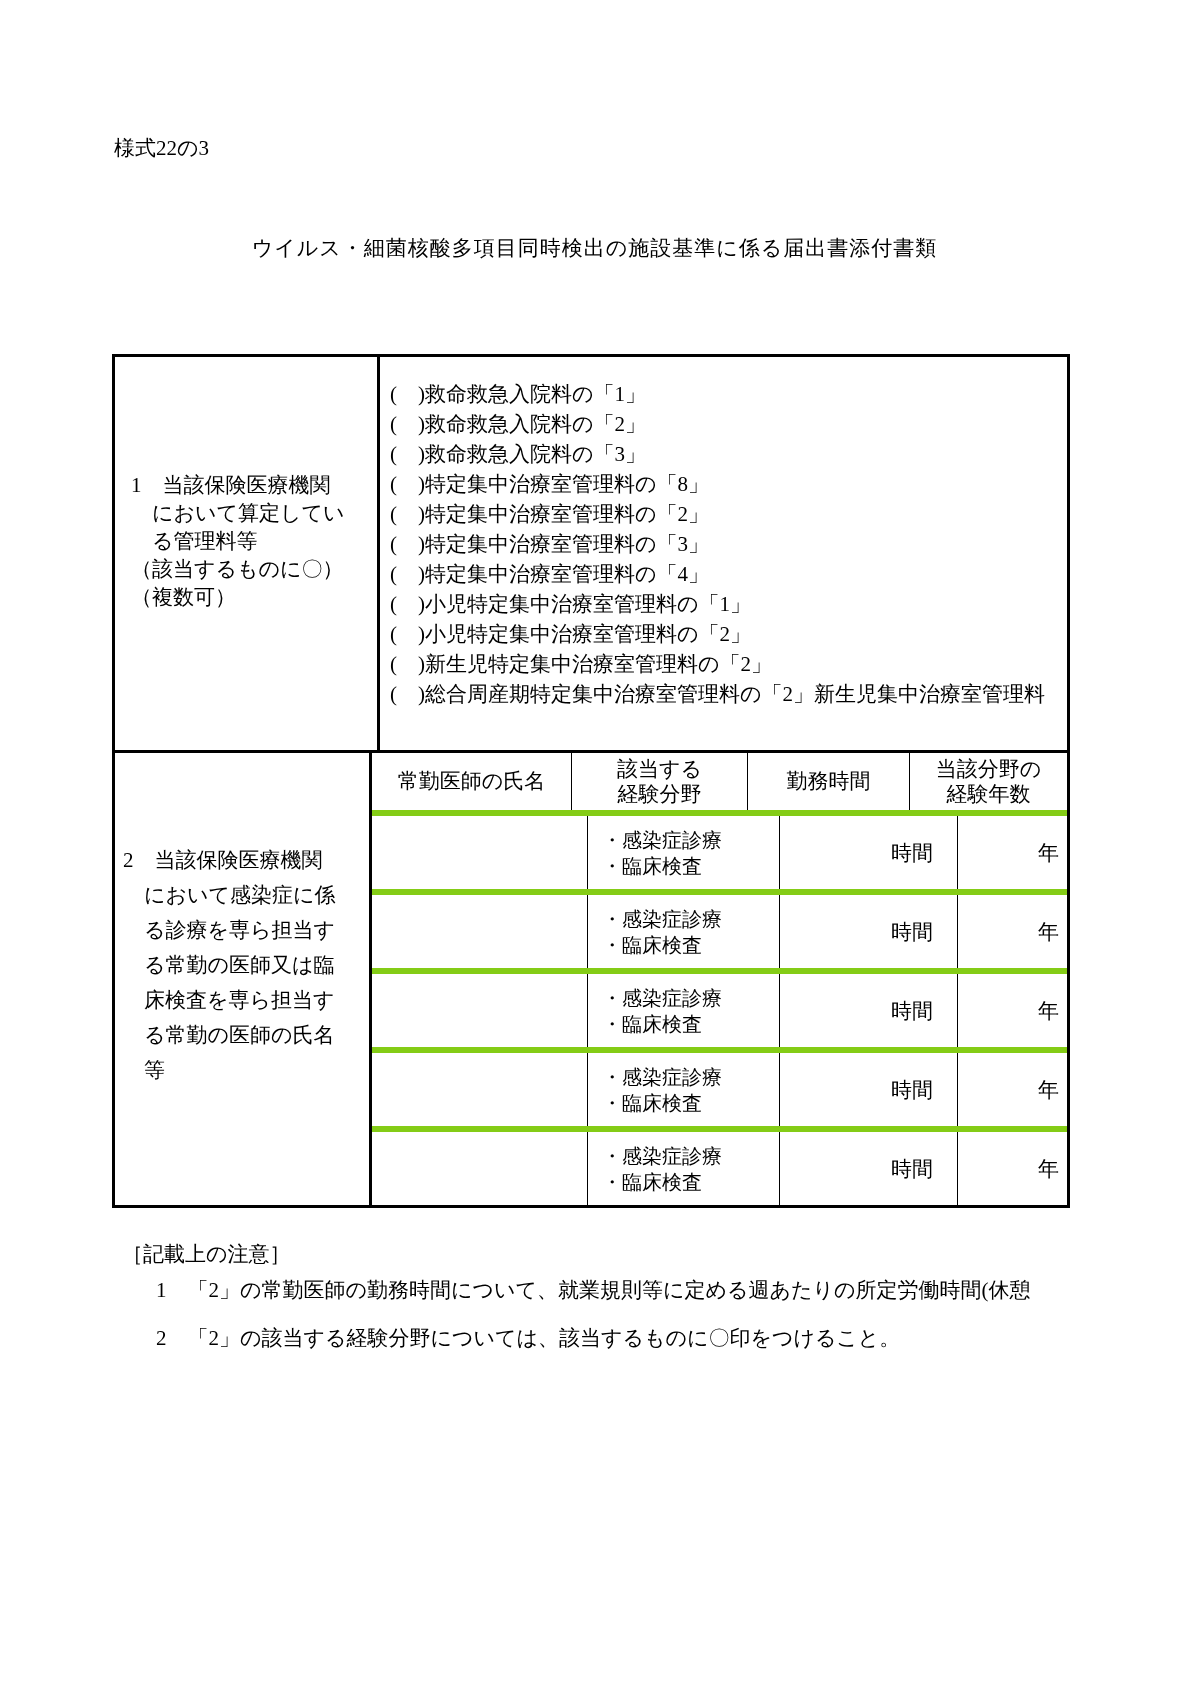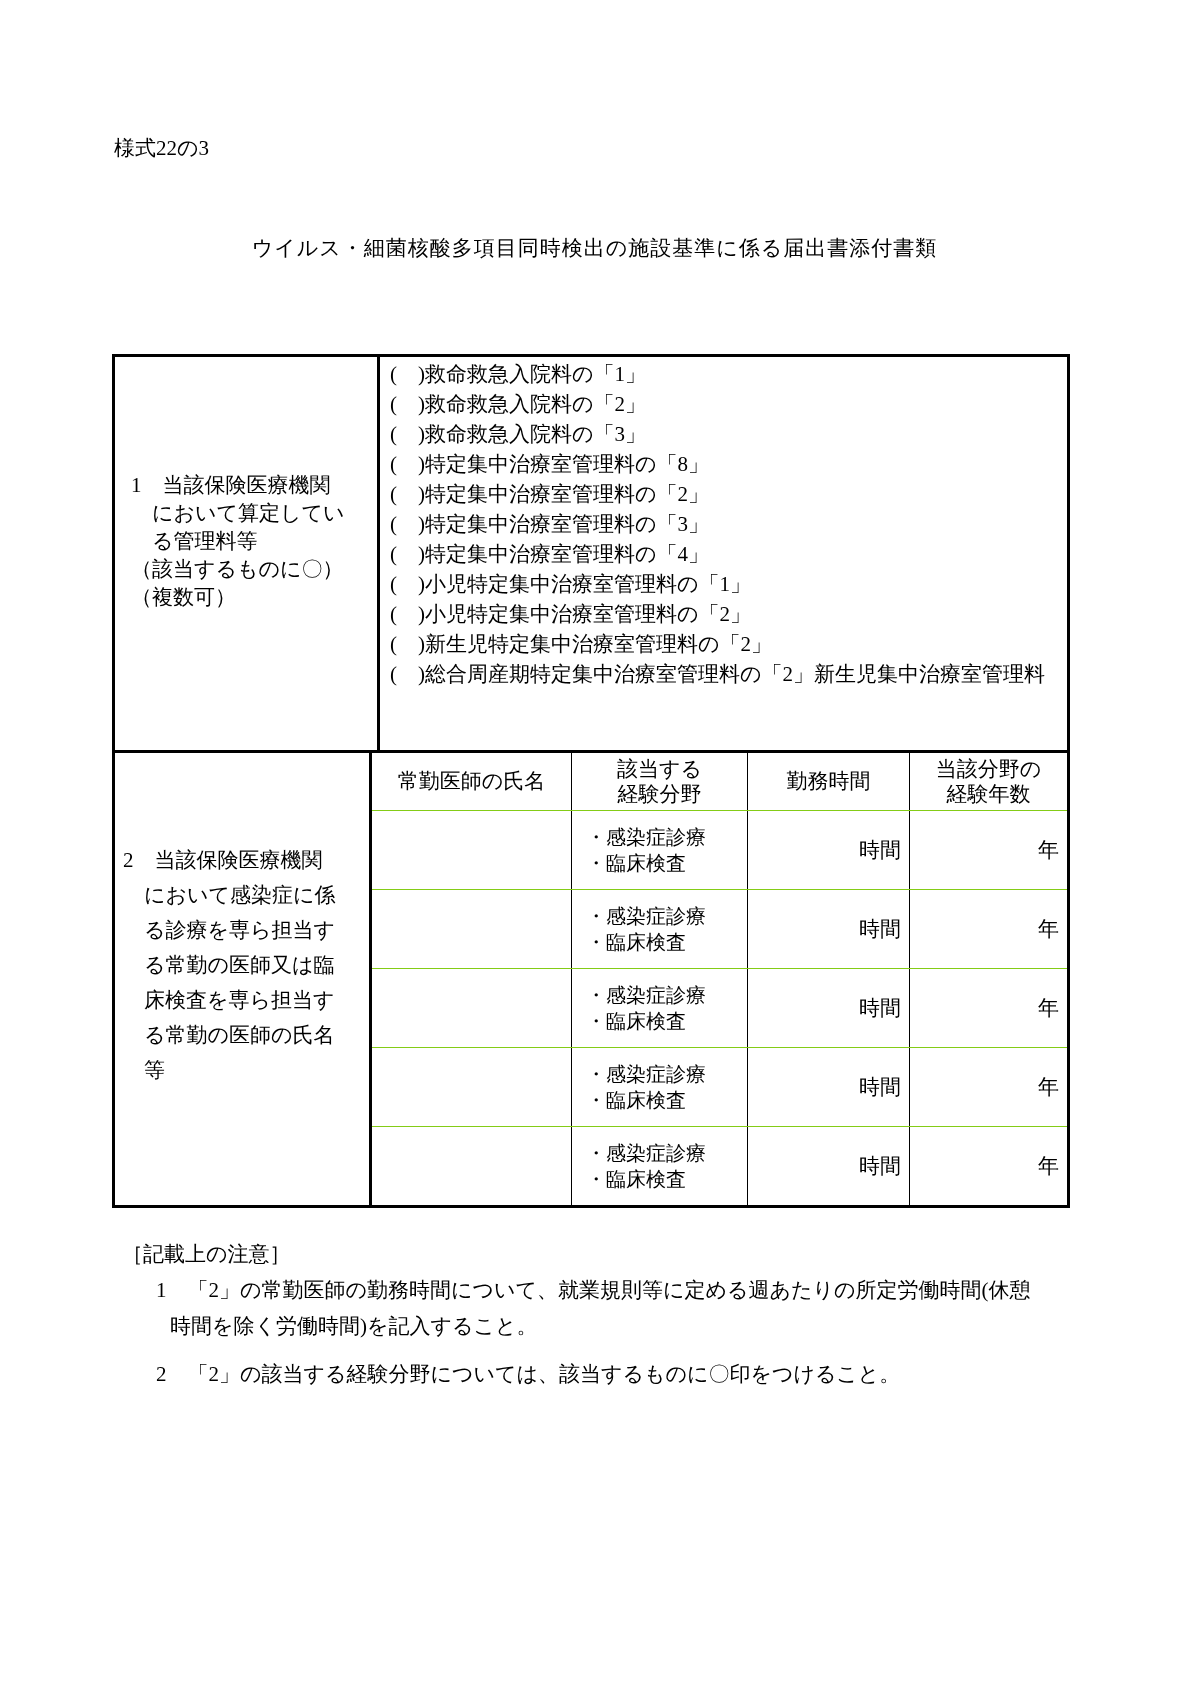--- a/index.html
+++ b/index.html
@@ -38,27 +38,27 @@
     border-right: 3px solid #000; box-sizing: content-box;
     font-size: 21px;
   }
   .label-cell.s1 { padding: 114px 0 0 8px; line-height: 28px; margin-left: 8px; }
   .label-cell.s2 { padding: 90px 0 0 8px;  line-height: 35px; }
 
   .items-cell {
     flex: 1; min-width: 0;
     padding: 2px 0 0 10px;
     font-size: 21px; line-height: 30px;
-    white-space: nowrap; overflow: hidden;
+    white-space: nowrap; overflow: hidden; margin-top: 20px;
   }
 
   
   .grid { flex: 1; display: flex; flex-direction: column; min-width: 0; }
   .hrow { height: 57px; flex: none; display: flex; }
-  .drow { flex: 1; display: flex; border-top: 1px solid #84cc16; box-sizing: border-box; }
+  .drow { flex: 1; display: flex; border-top: 6px solid #84cc16; box-sizing: border-box; gap: 16px; }
   .cell { box-sizing: border-box; min-width: 0; }
   .c1 { width: 199px; flex: none; }
   .c2 { width: 176px; flex: none; border-left: 1px solid #000; }
   .c3 { width: 162px; flex: none; border-left: 1px solid #000; }
   .c4 { flex: 1; border-left: 1px solid #000; }
   .hc {
     display: flex; flex-direction: column;
     align-items: center; justify-content: center;
     font-size: 21px; line-height: 25px; text-align: center;
   }
@@ -215,17 +215,16 @@
           </div>
         </div>
 
       </div>
     </div>
   </div>
 
   <div class="notes">
     <div class="note-heading">［記載上の注意］</div>
     <div class="indent1">1　「2」の常勤医師の勤務時間について、就業規則等に定める週あたりの所定労働時間(休憩</div>
-    <div class="indent2">時間を除く労働時間)を記入すること。</div>
     <div class="indent1 note-gap">2　「2」の該当する経験分野については、該当するものに〇印をつけること。</div>
   </div>
 
 </div>
 
 </body></html>

